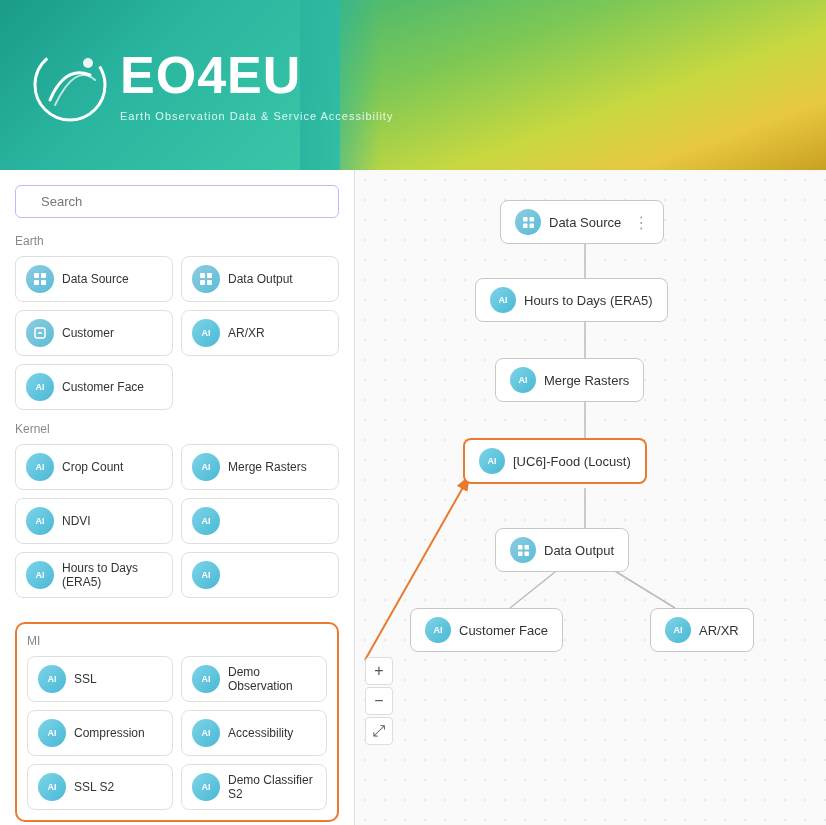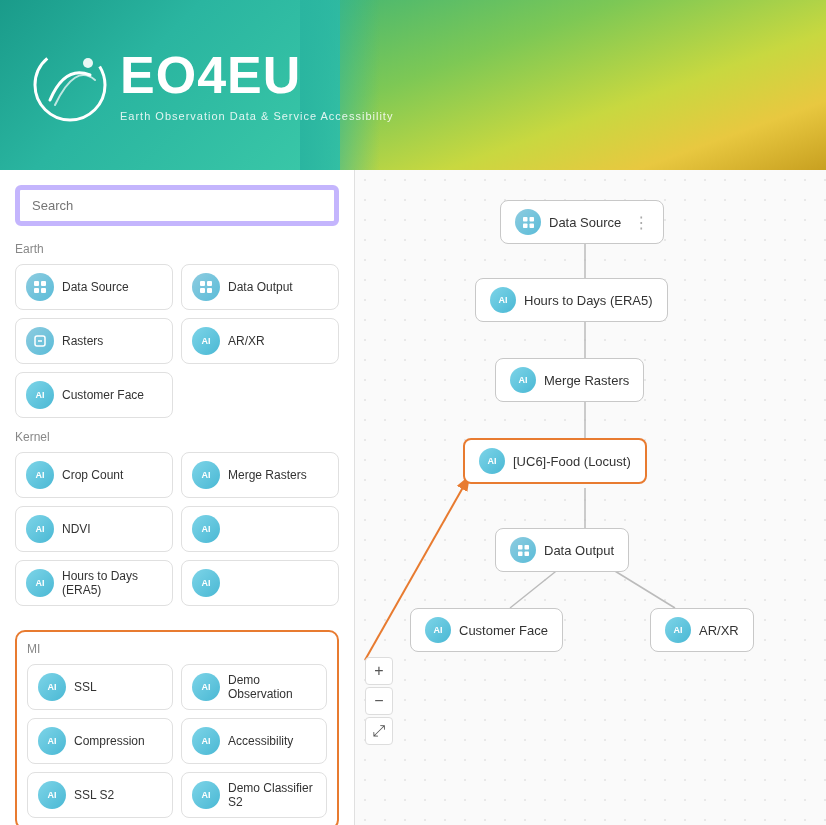--- a/index.html
+++ b/index.html
@@ -78,22 +78,22 @@
       width: 355px;
       background: white;
       border-right: 1px solid #e0e0e0;
       overflow-y: auto;
       padding: 15px;
       flex-shrink: 0;
     }
 
     .search-input {
       width: 100%;
-      padding: 8px 12px;
-      border: 5px solid #c4b5fd;
+      padding: 8px 25px;
+      border: 1px solid #c4b5fd;
       border-radius: 6px;
       font-size: 13px;
       color: #999;
       outline: none;
       margin-bottom: 12px;
     }
 
     .section-label {
       font-size: 12px;
       color: #888;
@@ -312,21 +312,21 @@
         <span>Data Output</span>
       </div>
 
       <div class="node-item">
         <div class="node-icon" style="background: linear-gradient(135deg,#8ecce0,#5abcd8);">
           <svg width="14" height="14" viewBox="0 0 14 14">
               <rect x="2" y="2" width="10" height="10" rx="2" fill="none" stroke="white" stroke-width="1.5"></rect>
               <line x1="5" y1="7" x2="9" y2="7" stroke="white" stroke-width="1.5"></line>
             </svg>
         </div>
-        <span>Rasters</span>
+        <span>Customer</span>
       </div>
 
       <div class="node-item">
         <div class="node-icon node-icon-ai">AI</div>
         <span>AR/XR</span>
       </div>
 
       <div class="node-item">
         <div class="node-icon node-icon-ai">AI</div>
         <span>Customer Face</span>

